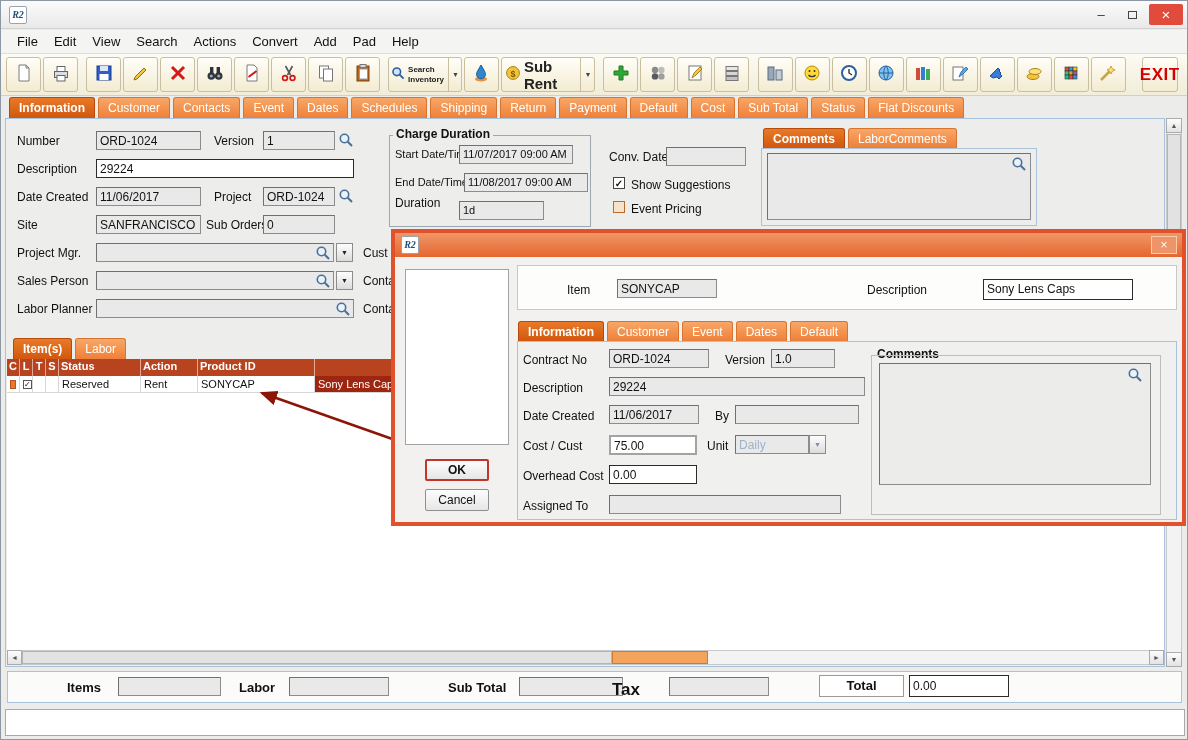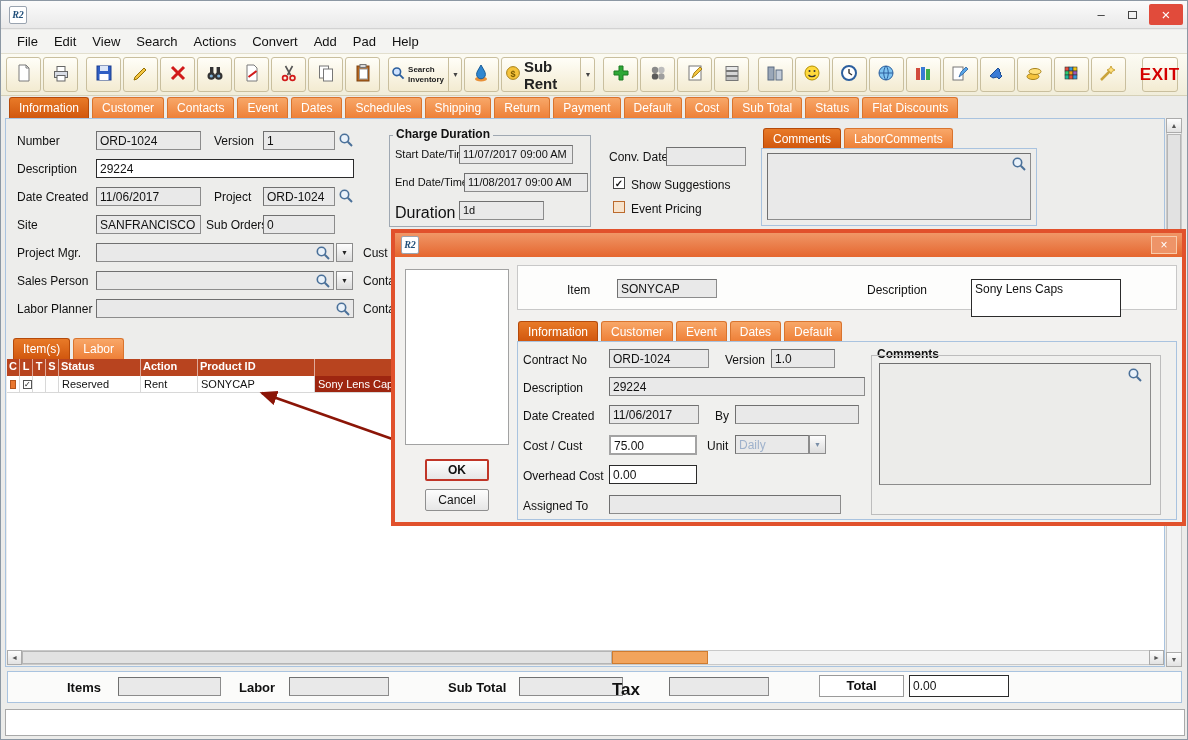--- a/index.html
+++ b/index.html
@@ -39,21 +39,21 @@
             padding-left:3px; margin-left:1px; font-size:7px; color:#444; }
   .sitext { width:44px; font-size:8px; line-height:1.15; color:#222; font-weight:bold; }
   .srtext { font-size:15px; font-weight:bold; color:#222; }
   .exittext { color:#D40000; font-weight:bold; font-size:17px; letter-spacing:.5px; }
 
   
   .tabs { position:absolute; display:flex; gap:3px; z-index:3; }
   .tab { height:21px; padding:0 9px; display:flex; align-items:center; color:#fff; font-size:12px;
          background:linear-gradient(#F8A768,#EE8038); border:1px solid #D9742E; border-bottom:none;
          border-radius:3px 3px 0 0; white-space:nowrap; }
-  .tab.active { background:linear-gradient(#E87A28,#D1570E); border-color:#B54A0A; font-weight:normal; }
+  .tab.active { background:linear-gradient(#E87A28,#D1570E); border-color:#B54A0A; font-weight:bold; }
   .tab.small { height:20px; }
 
   .panel { position:absolute; border:1px solid #A9C3DF; background:#EDEDEB; }
   .lbl { position:absolute; white-space:nowrap; font-size:12px; color:#111; }
   .lbl.b { font-weight:bold; }
   .fld { position:absolute; height:19px; background:#E9E9E9; border:1px solid #8C8C8C;
          border-top-color:#707070; border-left-color:#707070; padding:2px 3px; font-size:12px;
          white-space:nowrap; overflow:hidden; }
   .fld.w { background:#fff; border:1px solid #2B2B2B; }
   .fld.s11 { font-size:11px; }
@@ -394,21 +394,21 @@
   <div class="lbl" style="left:362px; top:245px">Cust</div>
   <div class="lbl" style="left:362px; top:273px">Conta</div>
   <div class="lbl" style="left:362px; top:301px">Conta</div>
 
   <div class="groupbox" style="left:388px; top:134px; width:202px; height:92px"></div>
   <div class="grouptitle" style="left:392px; top:126px">Charge Duration</div>
   <div class="lbl" style="left:394px; top:147px; font-size:11px">Start Date/Time</div>
   <div class="fld s11" style="left:458px; top:144px; width:114px">11/07/2017 09:00 AM</div>
   <div class="lbl" style="left:394px; top:175px; font-size:11px">End Date/Time</div>
   <div class="fld s11" style="left:463px; top:172px; width:124px">11/08/2017 09:00 AM</div>
-  <div class="lbl" style="left:394px; top:203px; font-size:16px">Duration</div>
+  <div class="lbl" style="left:394px; top:195px; font-size:12px">Duration</div>
   <div class="fld s11" style="left:458px; top:200px; width:85px">1d</div>
 
   <div class="lbl" style="left:608px; top:149px">Conv. Date</div>
   <div class="fld" style="left:665px; top:146px; width:80px"></div>
   <div class="chk" style="left:612px; top:176px">✓</div>
   <div class="lbl" style="left:630px; top:177px">Show Suggestions</div>
   <div class="chk orange" style="left:612px; top:200px"></div>
   <div class="lbl" style="left:630px; top:201px">Event Pricing</div>
 
   <div class="tabs" style="left:762px; top:127px">
@@ -496,21 +496,21 @@
     </div>
 
     <div style="position:absolute; left:10px; top:36px; width:104px; height:176px; background:#fff; border:1px solid #A2A2A2"></div>
     <div class="dbtn ok" style="left:30px; top:226px">OK</div>
     <div class="dbtn" style="left:30px; top:256px">Cancel</div>
 
     <div style="position:absolute; left:122px; top:32px; width:660px; height:45px; background:#FDFDFC; border:1px solid #C8C8C8"></div>
     <div class="lbl" style="left:172px; top:50px">Item</div>
     <div class="fld" style="left:222px; top:46px; width:100px">SONYCAP</div>
     <div class="lbl" style="left:472px; top:50px">Description</div>
-    <div class="fld w" style="left:576px; top:46px; width:150px; height:38px">Sony Lens Caps</div>
+    <div class="fld w" style="left:588px; top:46px; width:150px; height:21px">Sony Lens Caps</div>
 
     <div class="tabs" style="left:123px; top:88px">
       <div class="tab small active">Information</div>
       <div class="tab small">Customer</div>
       <div class="tab small">Event</div>
       <div class="tab small">Dates</div>
       <div class="tab small">Default</div>
     </div>
 
     <div class="panel" style="left:122px; top:108px; width:660px; height:179px; background:#F0F0EE"></div>

